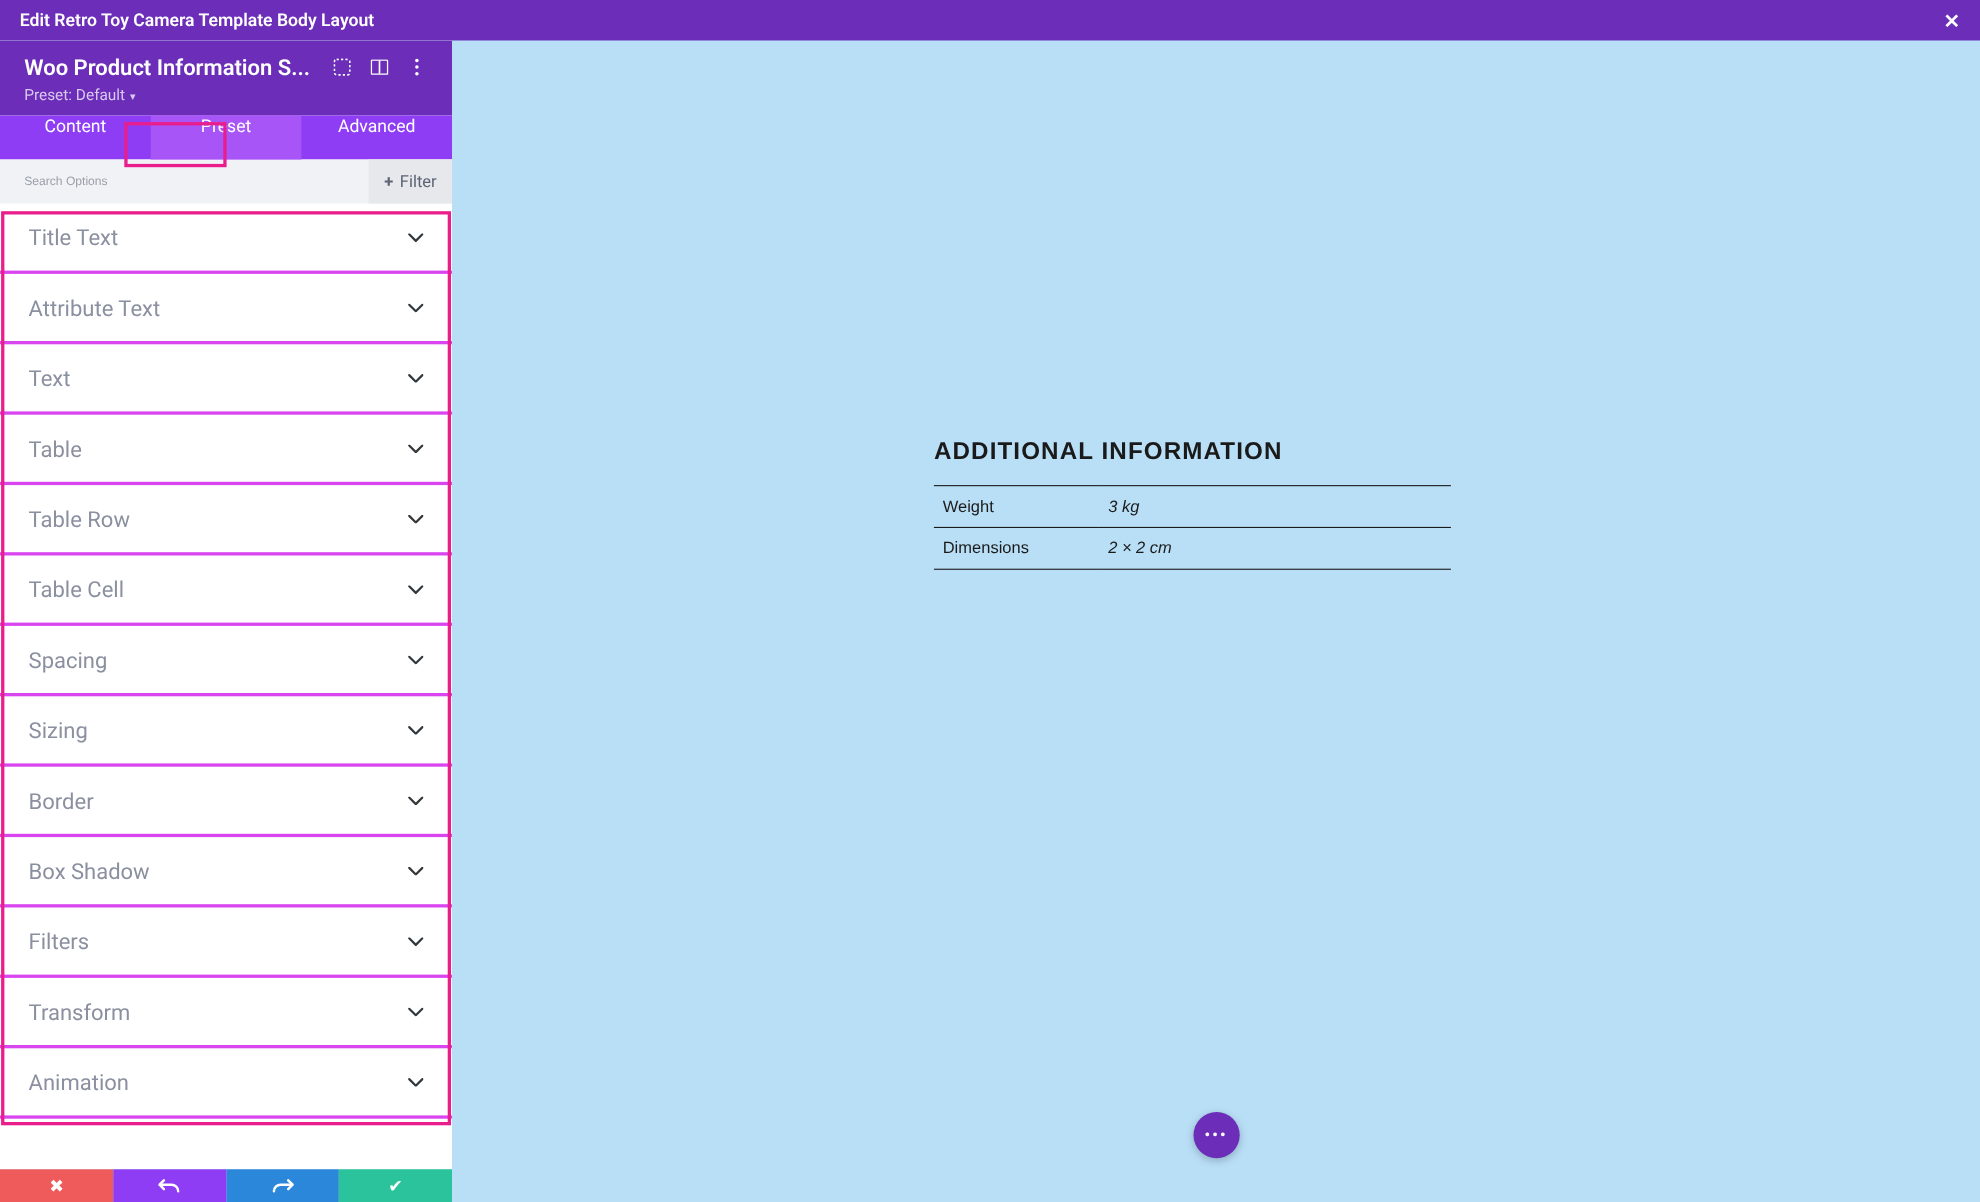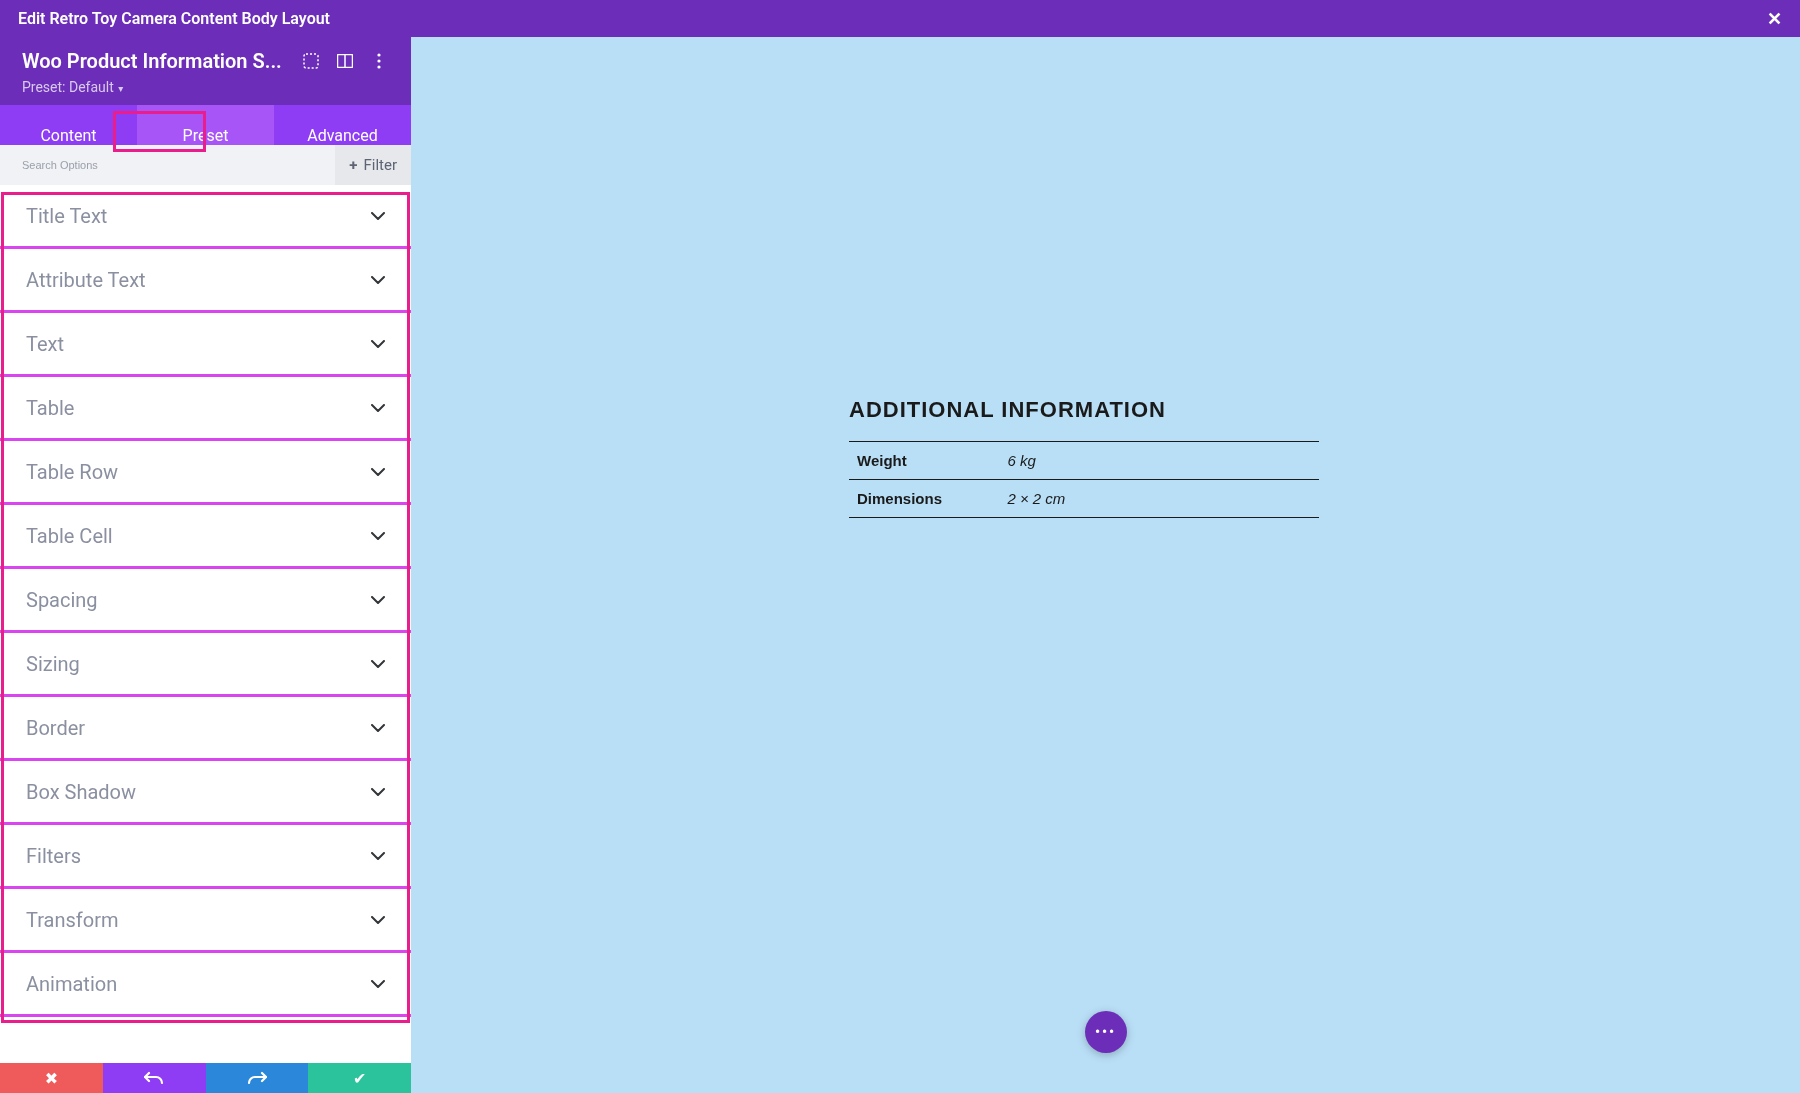--- a/index.html
+++ b/index.html
@@ -64,21 +64,21 @@
 }
 .module-header .preset .caret { margin-left: 2px; font-size: 10px; }
 .tabs {
   background: #8E3DF5;
   display: flex;
   height: 40px;
 }
 .tabs .tab {
   flex: 1;
   display: flex;
-  align-items: flex-end;
+  align-items: flex-start;
   justify-content: center;
   color: #fff;
   font-size: 16px;
   cursor: pointer;
 }
 .tabs .tab.active {
   background: #A855F7;
   position: relative;
 }
 .highlight-tab {
@@ -181,21 +181,21 @@
   letter-spacing: 1px;
   margin-bottom: 18px;
 }
 .product-info table {
   width: 100%;
   border-collapse: collapse;
 }
 .product-info tr { border-top: 1px solid #1a1a1a; border-bottom: 1px solid #1a1a1a; }
 .product-info th {
   text-align: left;
-  font-weight: 700;
+  font-weight: 400;
   padding: 10px 8px;
   width: 32%;
   font-size: 15px;
 }
 .product-info td {
   font-style: italic;
   padding: 10px 8px;
   font-size: 15px;
 }
 .fab {
@@ -213,21 +213,21 @@
   box-shadow: 0 2px 8px rgba(0,0,0,.25);
   cursor: pointer;
 }
 .fab .dots { letter-spacing: 2px; font-weight: bold; font-size: 14px; }
 svg { display: block; }
 </style>
 </head>
 <body>
 
 <div class="titlebar">
-  <span>Edit Retro Toy Camera Content Body Layout</span>
+  <span>Edit Retro Toy Camera Template Body Layout</span>
   <span class="close">✕</span>
 </div>
 
 <div class="sidebar">
   <div class="module-header">
     <div class="row1">
       <span class="title">Woo Product Information S...</span>
       <span class="iconbtn">
         <svg width="16" height="16" viewBox="0 0 16 16" fill="none">
             <rect x="1" y="1" width="14" height="14" rx="2" stroke="#fff" stroke-width="1.5" stroke-dasharray="2 2"></rect>
@@ -405,21 +405,21 @@
   </div>
 </div>
 
 <div class="canvas">
   <div class="product-info">
     <h2>ADDITIONAL INFORMATION</h2>
     <table>
       <tbody>
           <tr>
         <th>Weight</th>
-        <td>6 kg</td>
+        <td>3 kg</td>
       </tr>
       <tr>
         <th>Dimensions</th>
         <td>2 × 2 cm</td>
       </tr>
     </tbody>
       </table>
   </div>
   <div class="fab">
     <span class="dots">•••</span>

